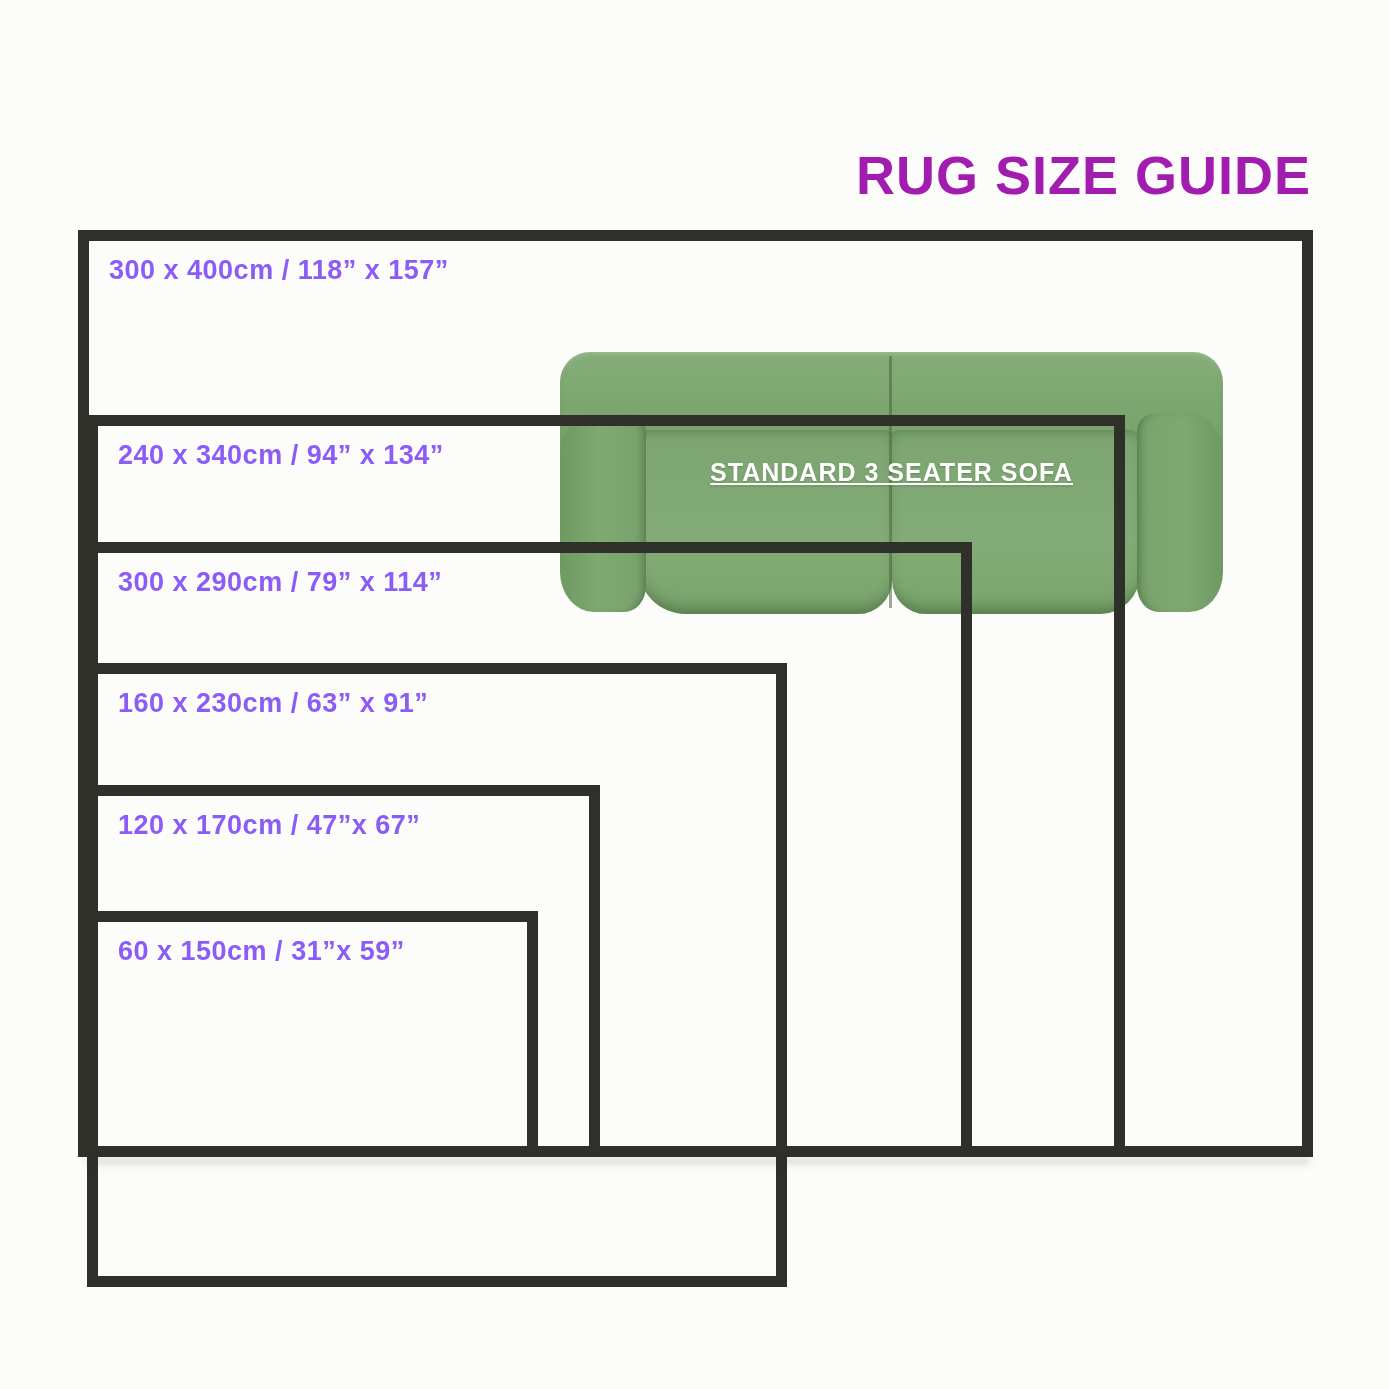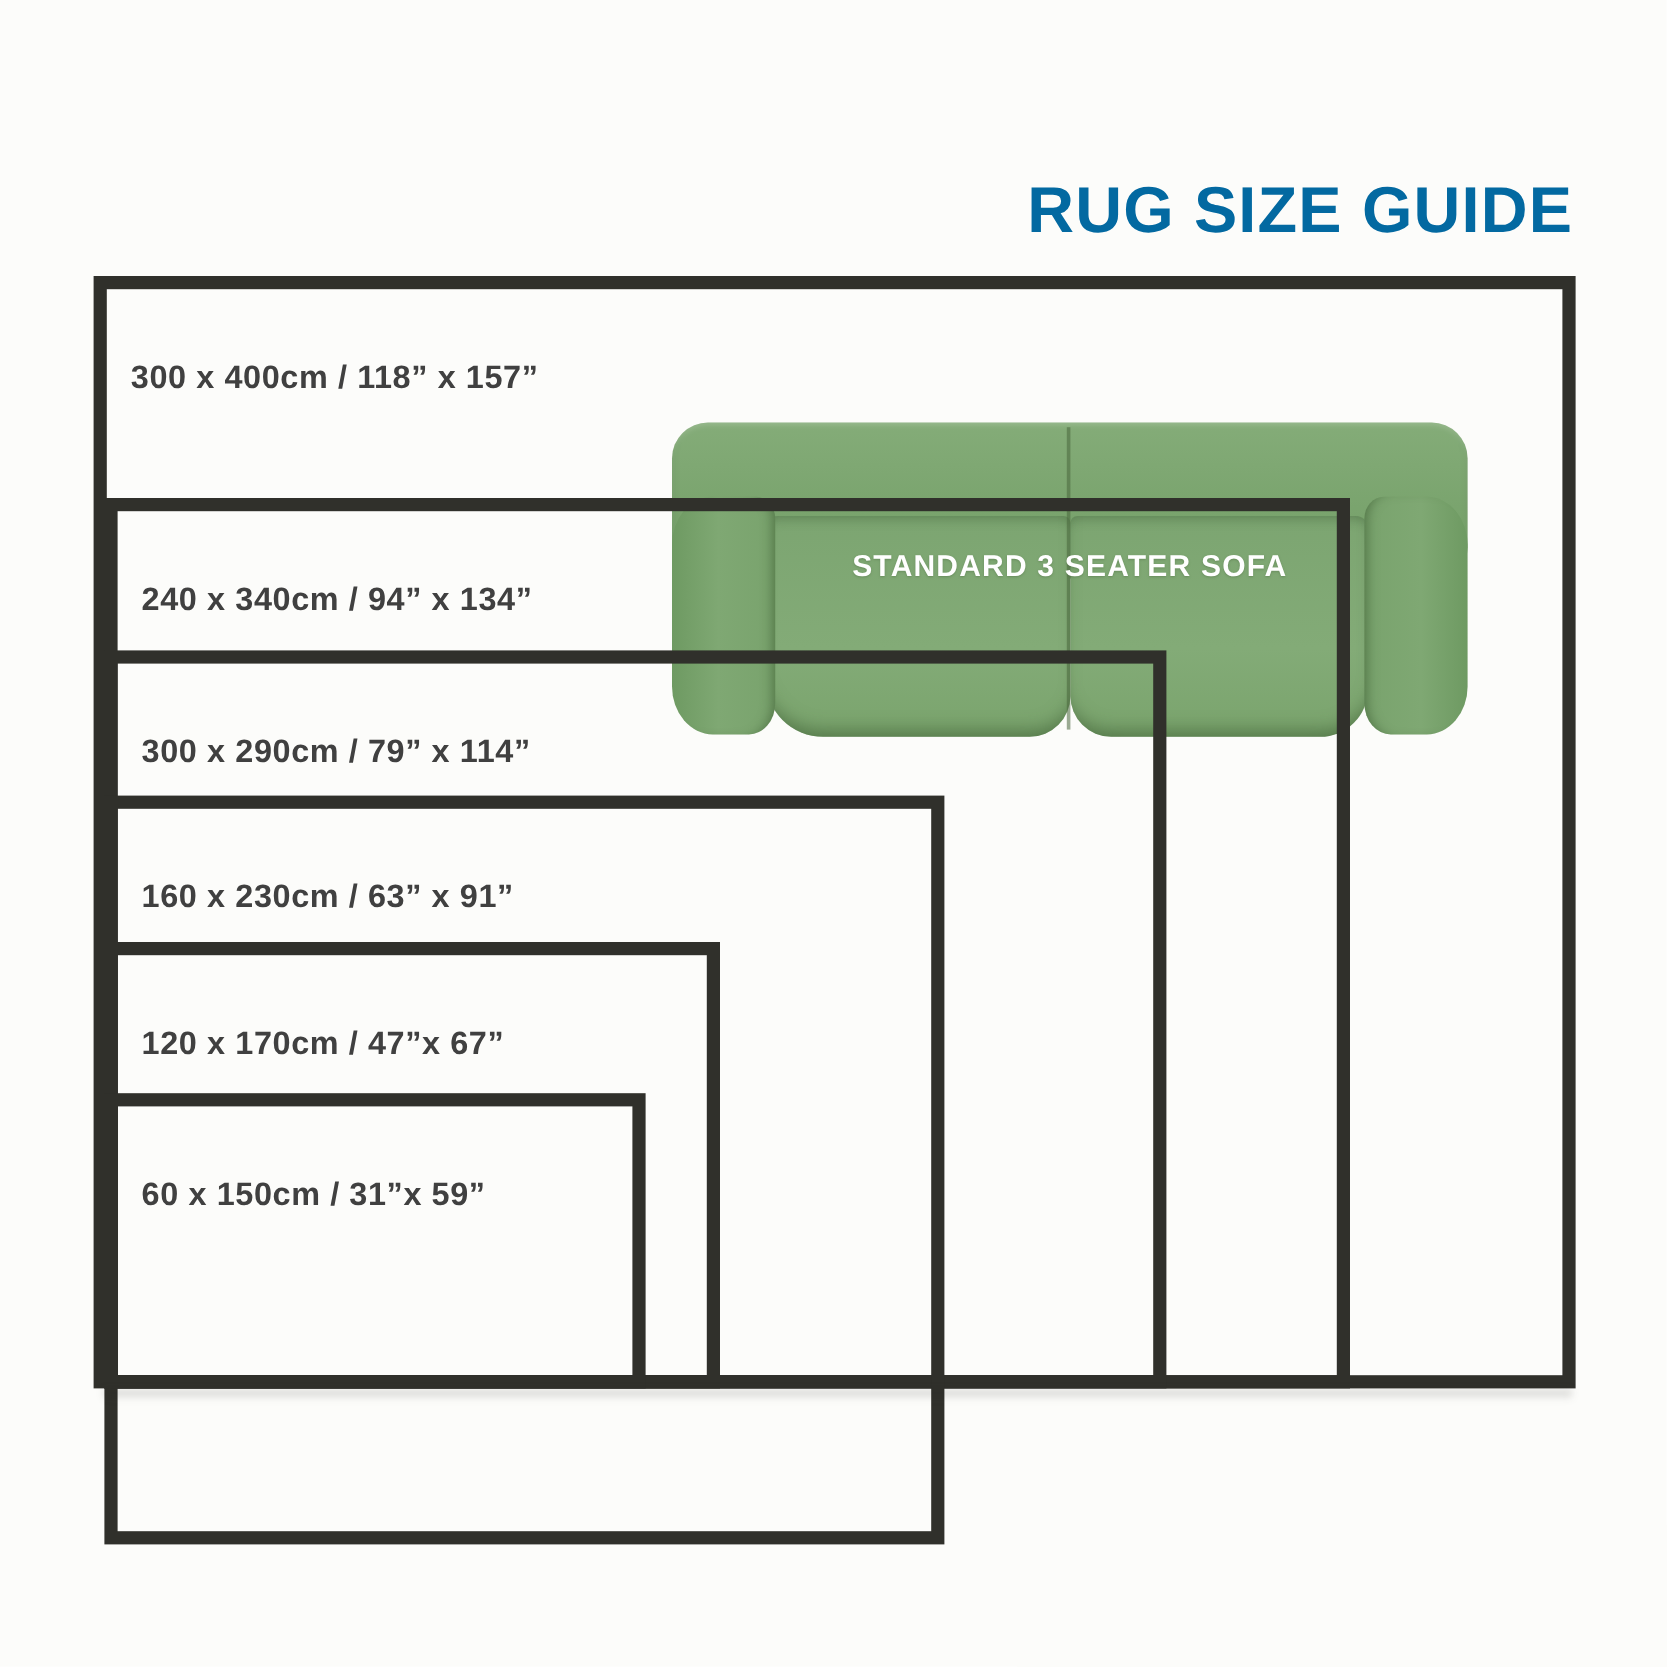--- a/index.html
+++ b/index.html
@@ -10,21 +10,21 @@
     font-family:"Liberation Sans", sans-serif;
     overflow:hidden;
   }
   
   .title{
     position:absolute;
     top:144px;right:78px;
     font-size:54px;
     font-weight:800;
     letter-spacing:1px;
-    color:#0369a1;
+    color:#a21caf;
     white-space:nowrap;
   }
   
   .rug{
     position:absolute;
     border:11px solid #30302b;
     box-sizing:border-box;
     background:transparent;
   }
   .r1{left:78px;  top:230px; width:1235px; height:927px;}
@@ -33,23 +33,22 @@
   .r4{left:87px;  top:663px; width:700px;  height:624px;}
   .r5{left:87px;  top:785px; width:513px;  height:372px;text-align:right;}
   .r6{left:87px;  top:911px; width:451px;  height:246px;}
   .r7{left:87px;  top:972px; width:328px;  height:185px;}
   .rug-label{
     position:absolute;
     left:20px;top:14px;
     font-size:27px;
     font-weight:700;
     letter-spacing:0.5px;
-    color:#404040;
+    color:#8b5cf6;
     white-space:nowrap;
-    margin-top:44px;
   }
   
   .sofa{
     position:absolute;
     left:558px;top:352px;
     width:667px;height:262px;
   }
   .sofa *{position:absolute;}
   .sofa-back{
     left:2px;top:0;width:663px;height:130px;
@@ -79,20 +78,21 @@
   }
   .sofa-label{
     left:50%;top:106px;
     transform:translateX(-50%);
     font-size:25px;
     font-weight:700;
     letter-spacing:1px;
     color:#ffffff;
     white-space:nowrap;
     text-shadow:0 1px 2px rgba(60,90,50,.35);
+    text-decoration:underline;
   }
   
   .floor-shadow{
     position:absolute;
     left:86px;top:1158px;width:1224px;height:9px;
     background:linear-gradient(180deg,rgba(40,40,35,.22),rgba(40,40,35,0));
     filter:blur(3px);
   }
 </style>
 </head>

